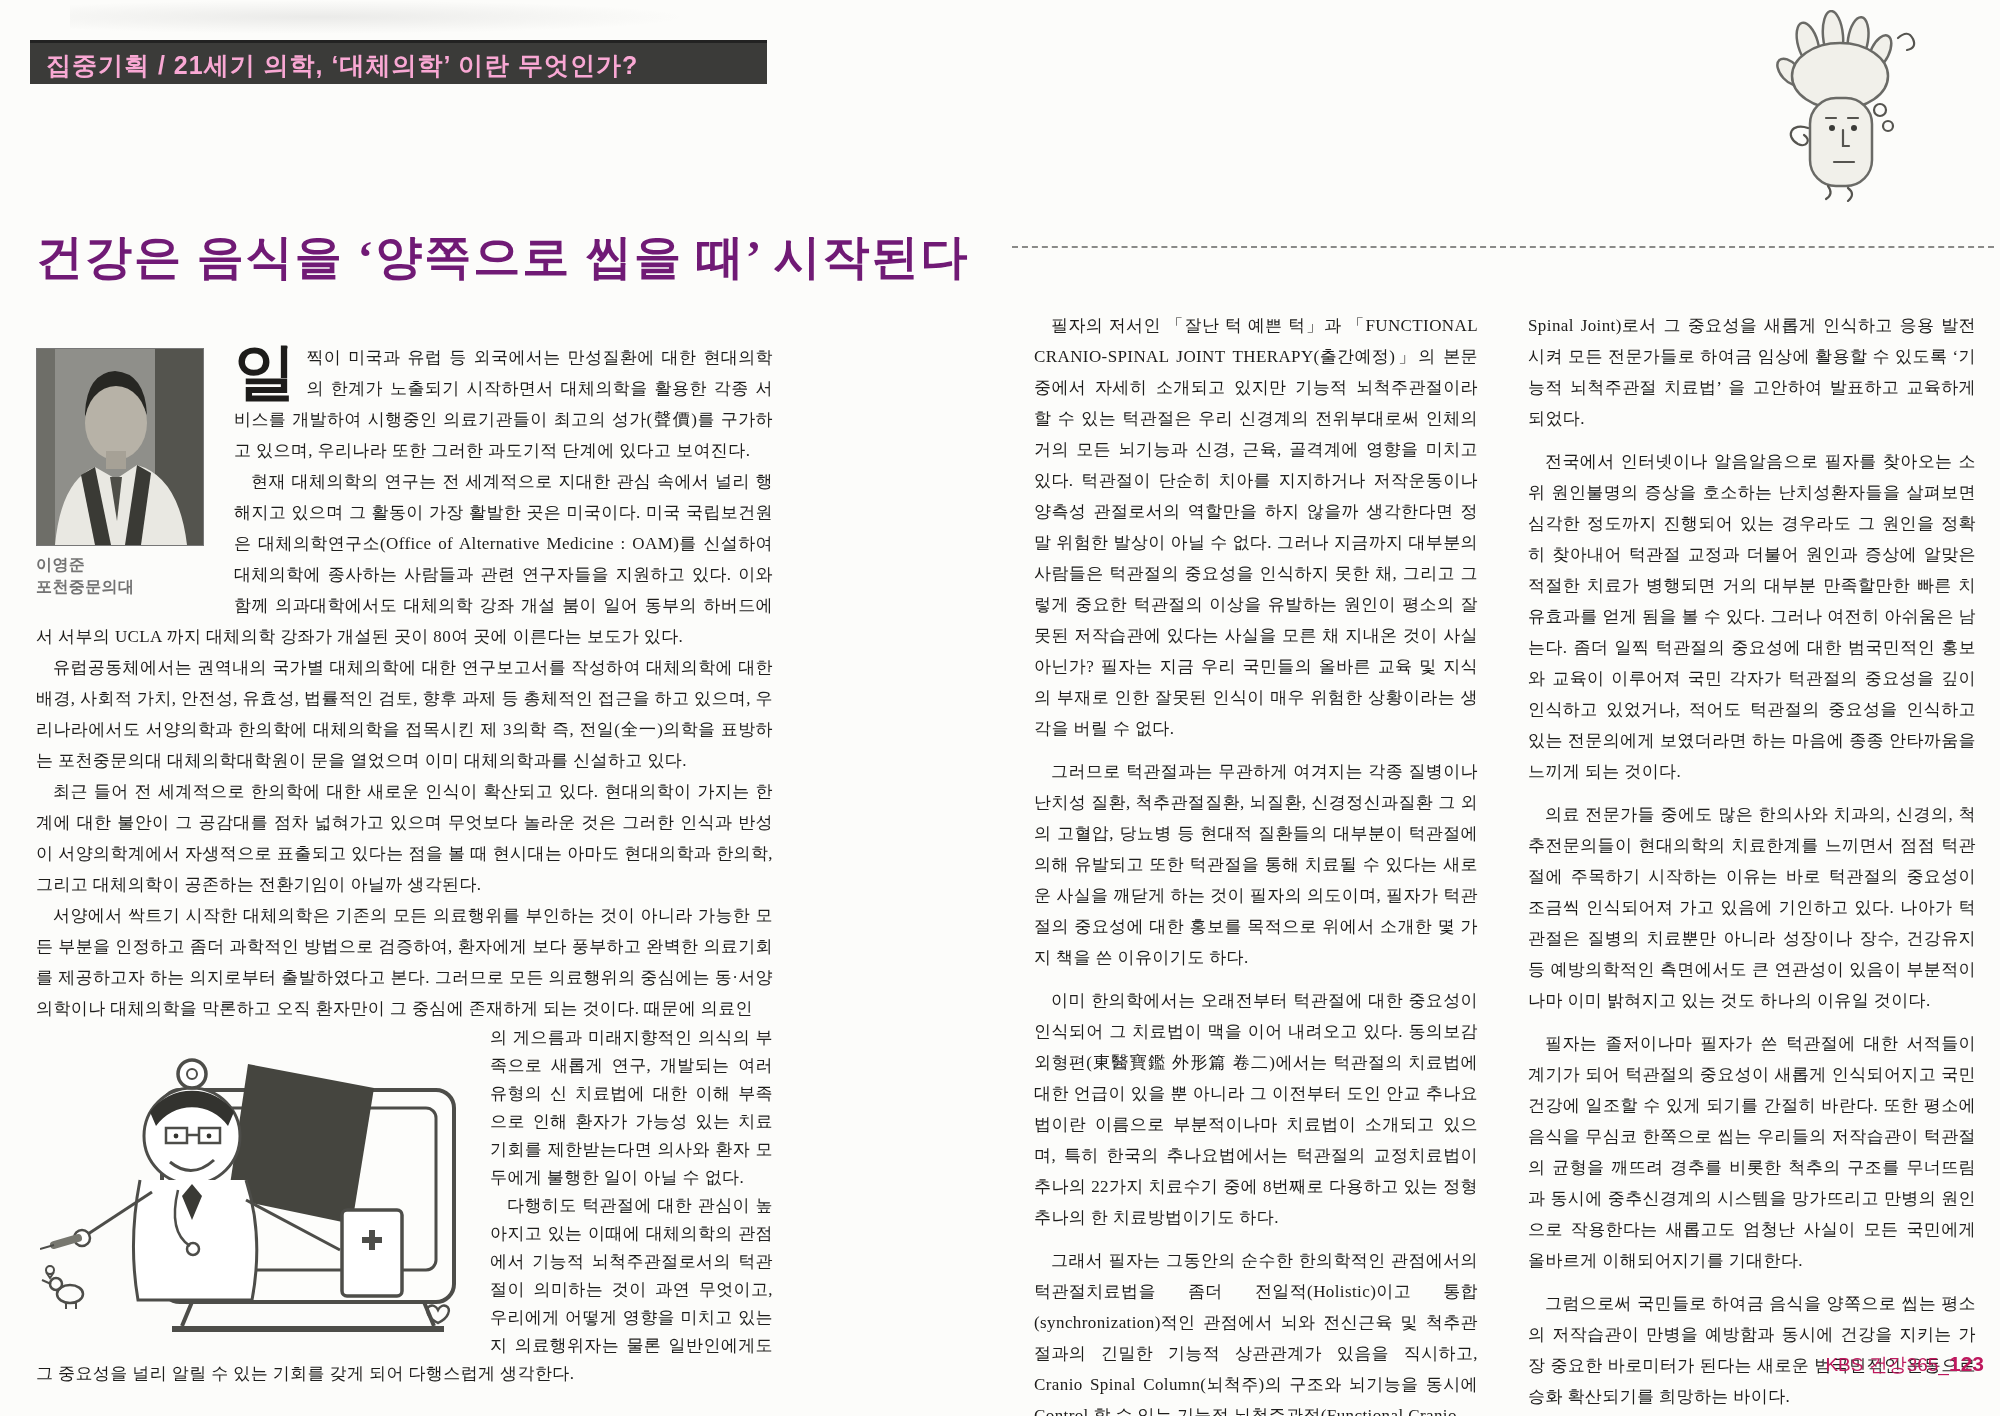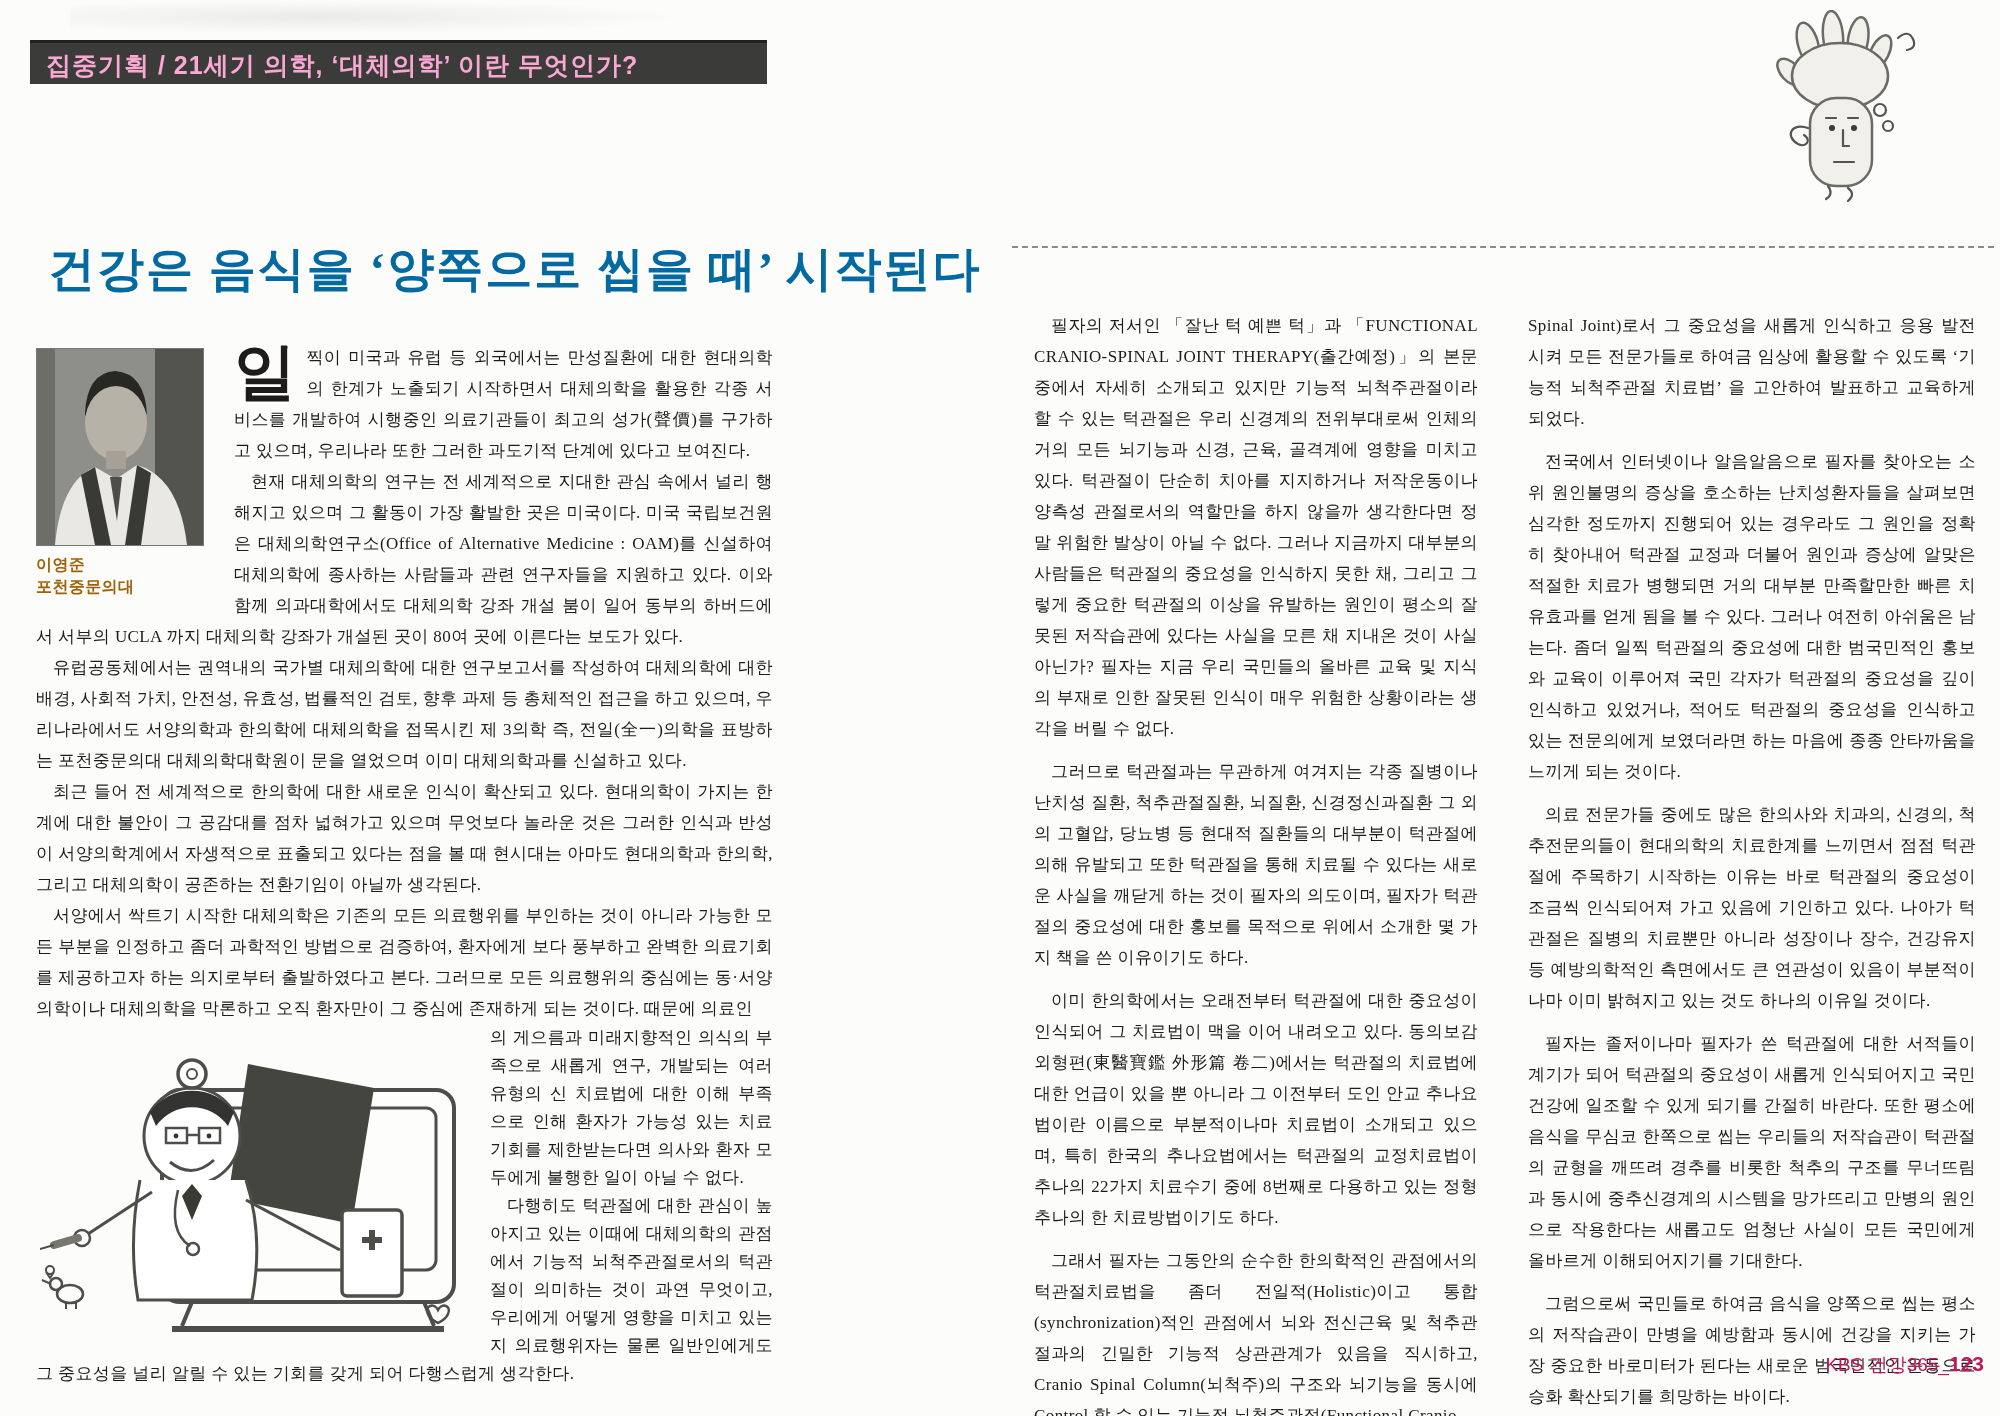--- a/index.html
+++ b/index.html
@@ -4,28 +4,28 @@
 <style>
   html,body{margin:0;padding:0;}
   .page{position:relative;width:2000px;height:1416px;background:#fcfcfa;overflow:hidden;
         font-family:"Liberation Serif","DejaVu Serif",serif;color:#1d1c1a;}
   .scan-smudge{position:absolute;left:70px;top:0;width:620px;height:34px;
         background:radial-gradient(ellipse at 40% 50%, rgba(80,80,80,.10), rgba(0,0,0,0) 70%);}
   .kicker-bar{position:absolute;left:30px;top:40px;width:737px;height:44px;background:#3b3b39;
         color:#f9a8d4;font-family:"Liberation Sans","DejaVu Sans",sans-serif;font-weight:bold;
         font-size:25px;line-height:44px;padding-left:16px;box-sizing:border-box;letter-spacing:1px;
         border-top:3px solid #222;}
-  .title{position:absolute;left:36px;top:226px;margin:12px;width:920px;font-size:47px;font-weight:600;
-        letter-spacing:2px;color:#0369a1;white-space:nowrap;}
+  .title{position:absolute;left:36px;top:226px;margin:0;width:920px;font-size:47px;font-weight:600;
+        letter-spacing:2px;color:#701a75;white-space:nowrap;}
   .left-col{position:absolute;left:36px;top:342px;width:737px;font-size:17px;line-height:31px;
         text-align:justify;letter-spacing:.4px;}
   .photo-block{float:left;width:170px;margin:6px 28px 8px 0;}
   .photo-block svg{display:block;width:166px;height:196px;border:1px solid #777;}
   .caption{font-family:"Liberation Sans","DejaVu Sans",sans-serif;font-weight:bold;font-size:16px;
-        line-height:22px;margin-top:8px;color:#a16207;}
+        line-height:22px;margin-top:8px;color:#737373;}
   p.para{margin:0;text-indent:1em;}
   p.para.noindent{text-indent:0;}
   .dropcap{float:left;font-size:62px;line-height:50px;padding:5px 10px 0 0;font-weight:600;}
   p.first{text-indent:0;}
   .doctor-illust{float:left;width:432px;height:302px;margin:8px 18px 0 4px;}
   .wrap-para{line-height:28px;}
   .divider{position:absolute;left:1012px;top:246px;width:982px;border-top:2px dashed #8a8a88;}
   .mid-col{position:absolute;left:1022px;top:298px;width:468px;font-size:17px;line-height:31px;
         text-align:justify;letter-spacing:.4px;}
   .right-col{position:absolute;left:1516px;top:298px;width:472px;font-size:17px;line-height:31px;

